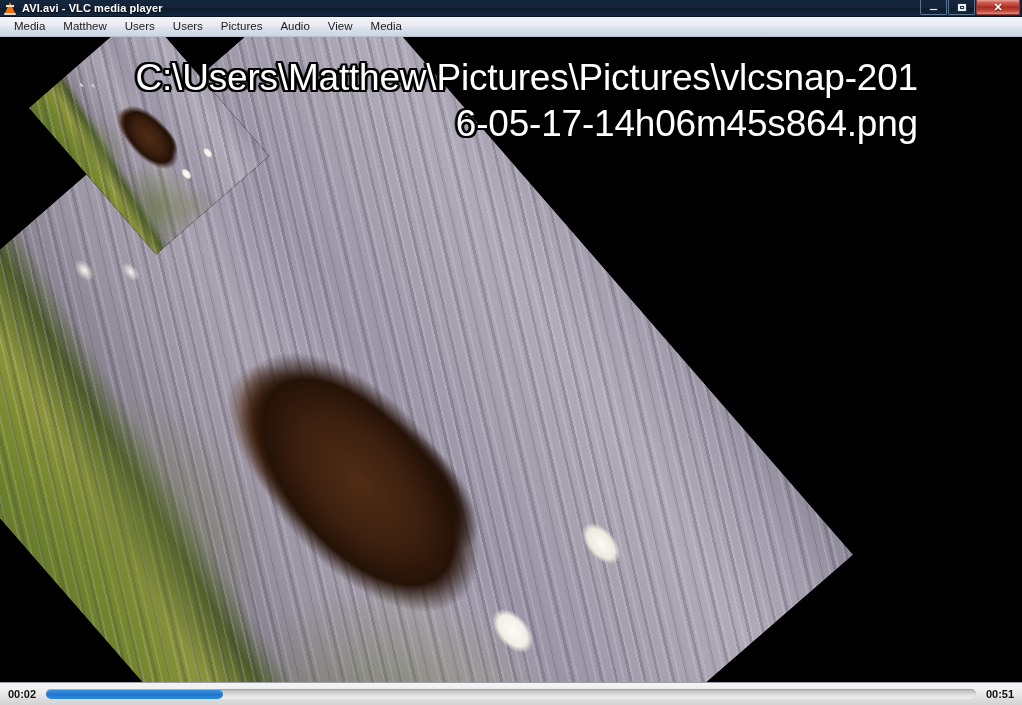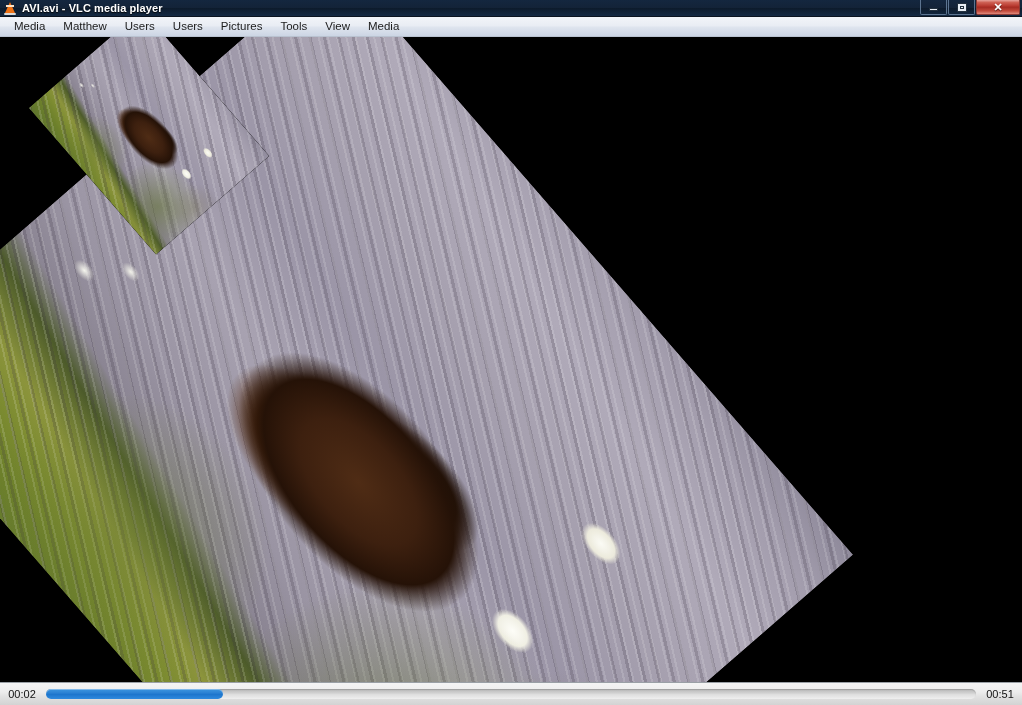--- a/index.html
+++ b/index.html
@@ -224,20 +224,21 @@
   }
 
   
   .controlbar {
     position: absolute; left: 0; top: 682px;
     width: 1022px; height: 23px;
     background: linear-gradient(to bottom, #f4f4f4 0%, #ededed 40%, #e2e2e2 60%, #d3d3d3 100%);
     border-top: 1px solid #9aa0a6;
     display: flex; align-items: center;
     box-sizing: border-box;
+    font-weight: bold;
   }
   .time-label {
     font-size: 11px;
     color: #111111;
     width: 44px;
     text-align: center;
     flex: 0 0 auto;
     user-select: none;
   }
   .seek-wrap {
@@ -287,35 +288,39 @@
       </div>
     </div>
   </div>
 
   <div class="menubar">
     <div class="menu-item">Media</div>
     <div class="menu-item">Matthew</div>
     <div class="menu-item">Users</div>
     <div class="menu-item">Users</div>
     <div class="menu-item">Pictures</div>
-    <div class="menu-item">Tools</div>
+    <div class="menu-item">Audio</div>
     <div class="menu-item">View</div>
     <div class="menu-item">Media</div>
   </div>
 
   <div class="video-area">
 
     <div class="frame frame-main">
       <div class="scene"></div>
     </div>
 
     <div class="frame frame-thumb">
       <div class="scene"></div>
     </div>
 
+    <div class="osd">
+      <div class="osd-line">C:\Users\Matthew\Pictures\Pictures\vlcsnap-201</div>
+      <div class="osd-line">6-05-17-14h06m45s864.png</div>
+    </div>
 
   </div>
 
   <div class="controlbar">
     <div class="time-label">00:02</div>
     <div class="seek-wrap">
       <div class="seek-track"></div>
       <div class="seek-fill" id="seek-fill" style="width: 19%;"></div>
     </div>
     <div class="time-label">00:51</div>

